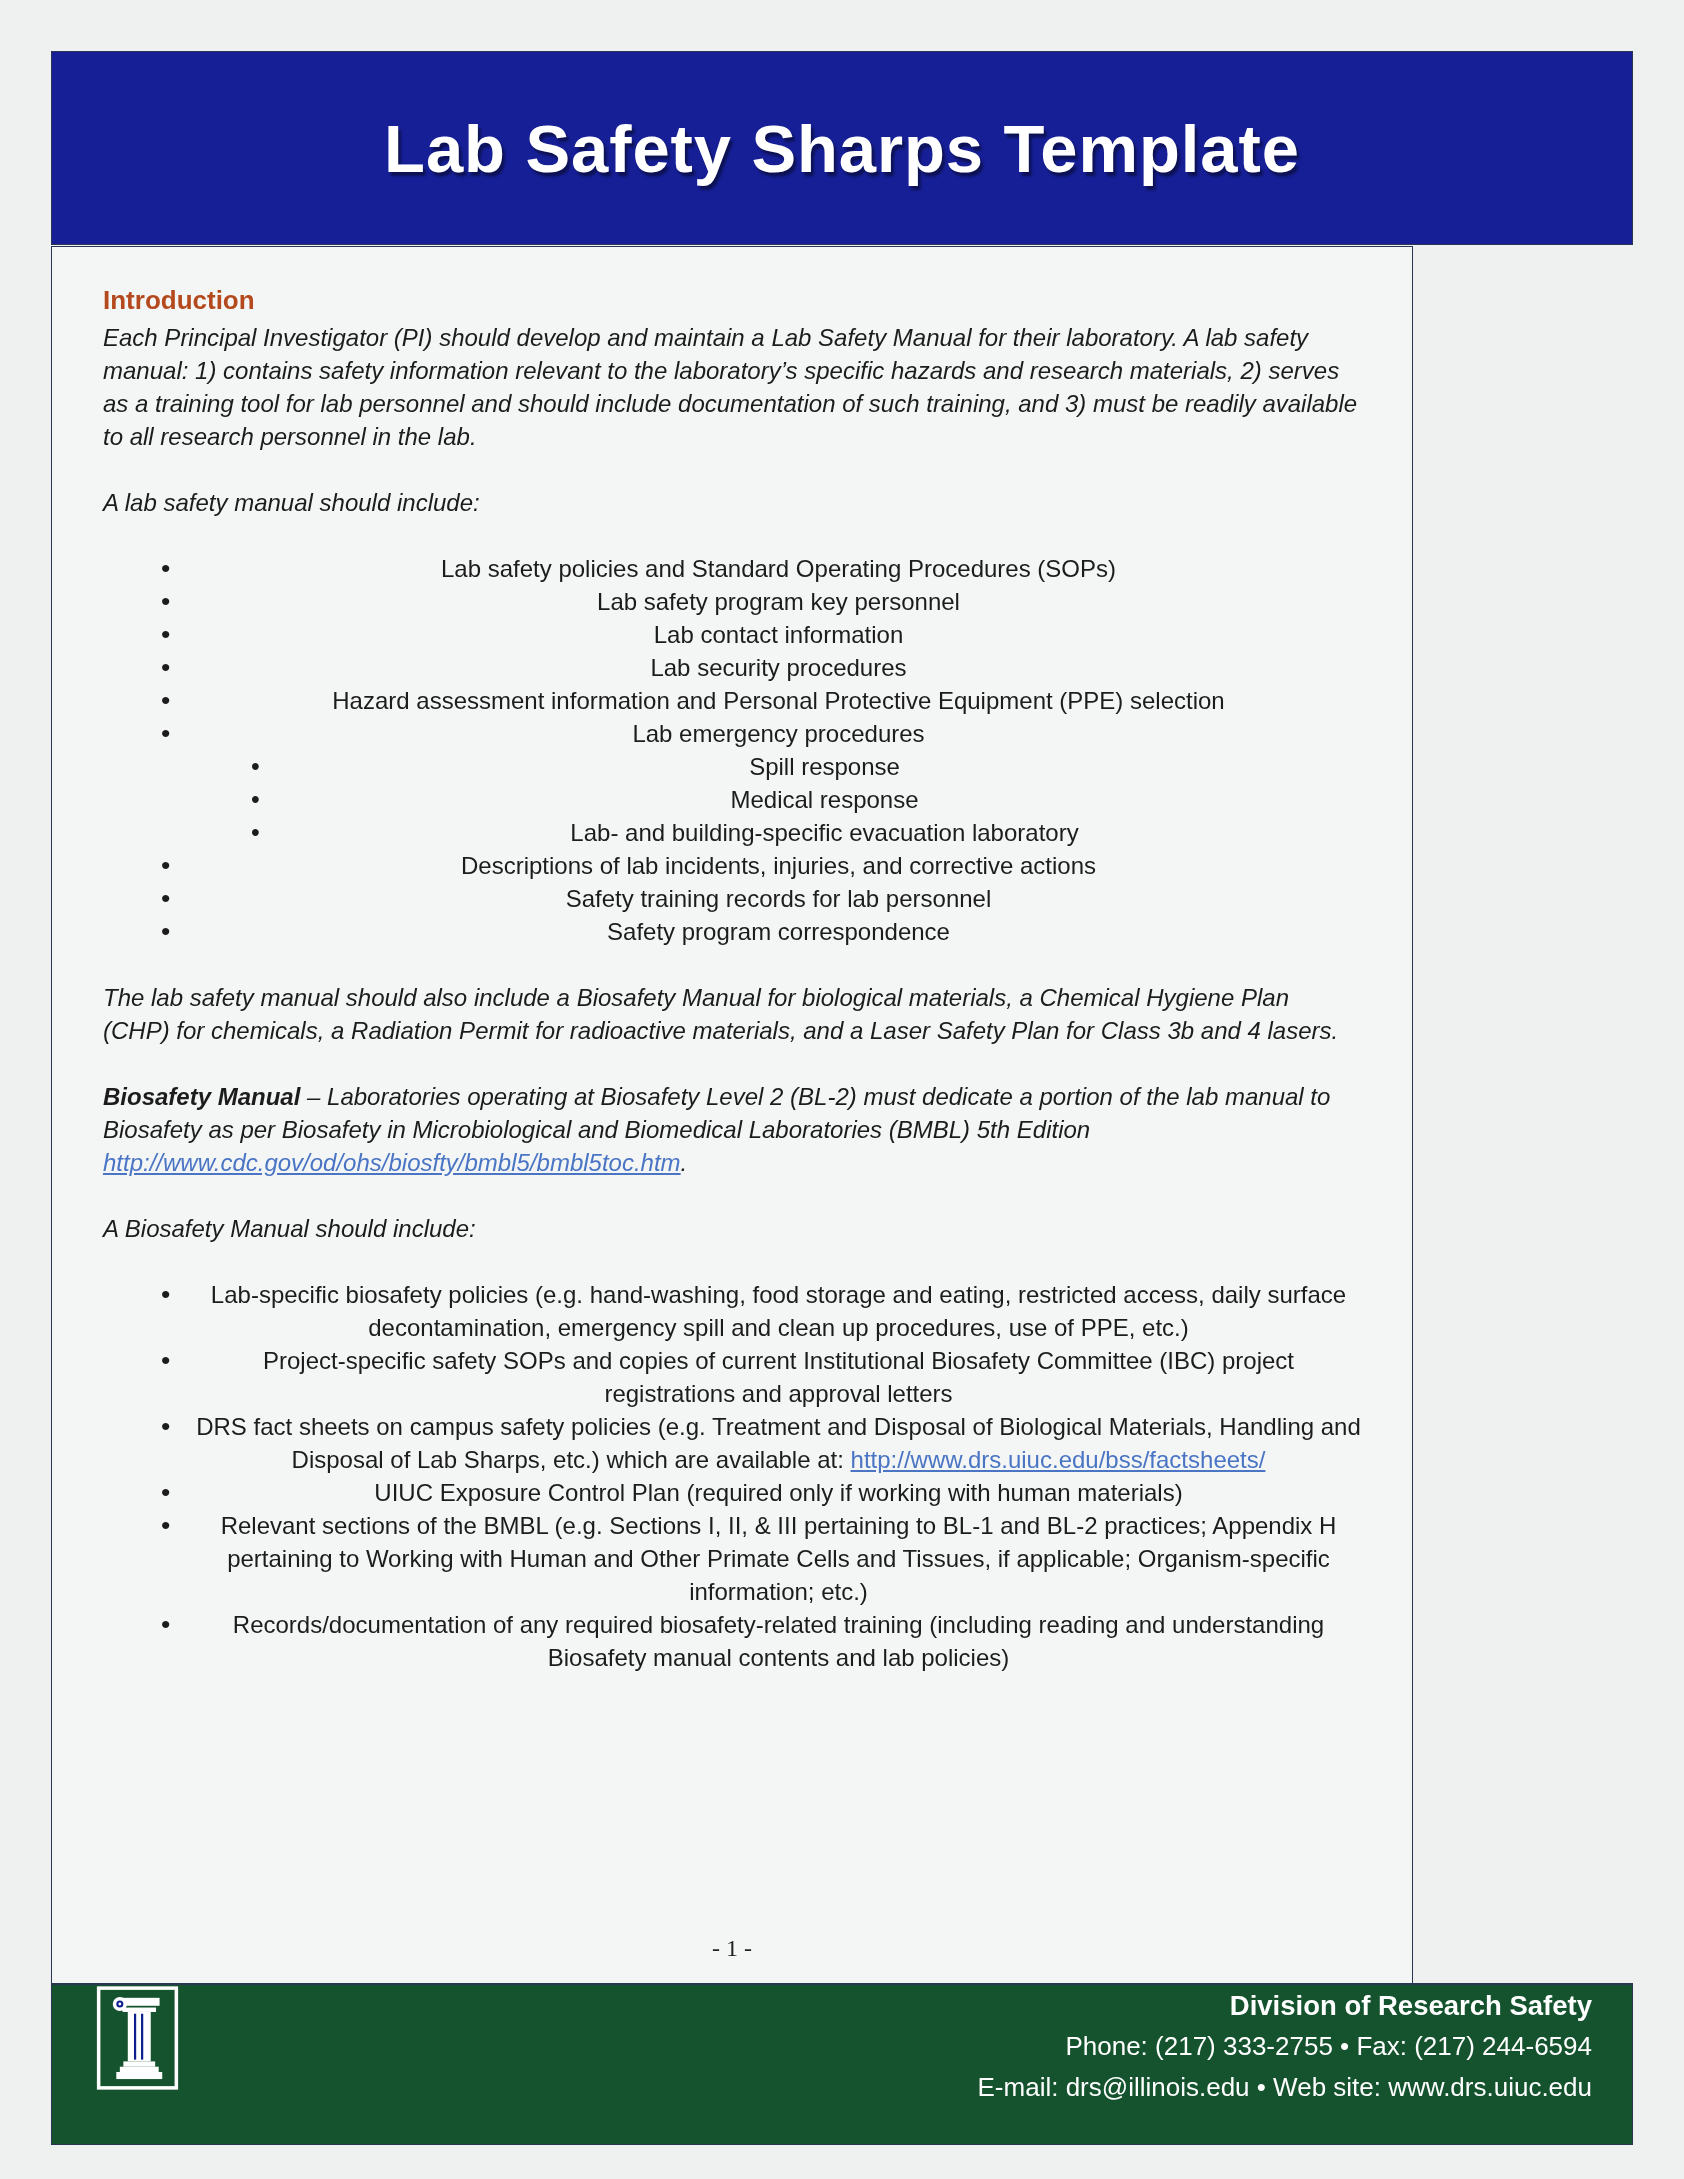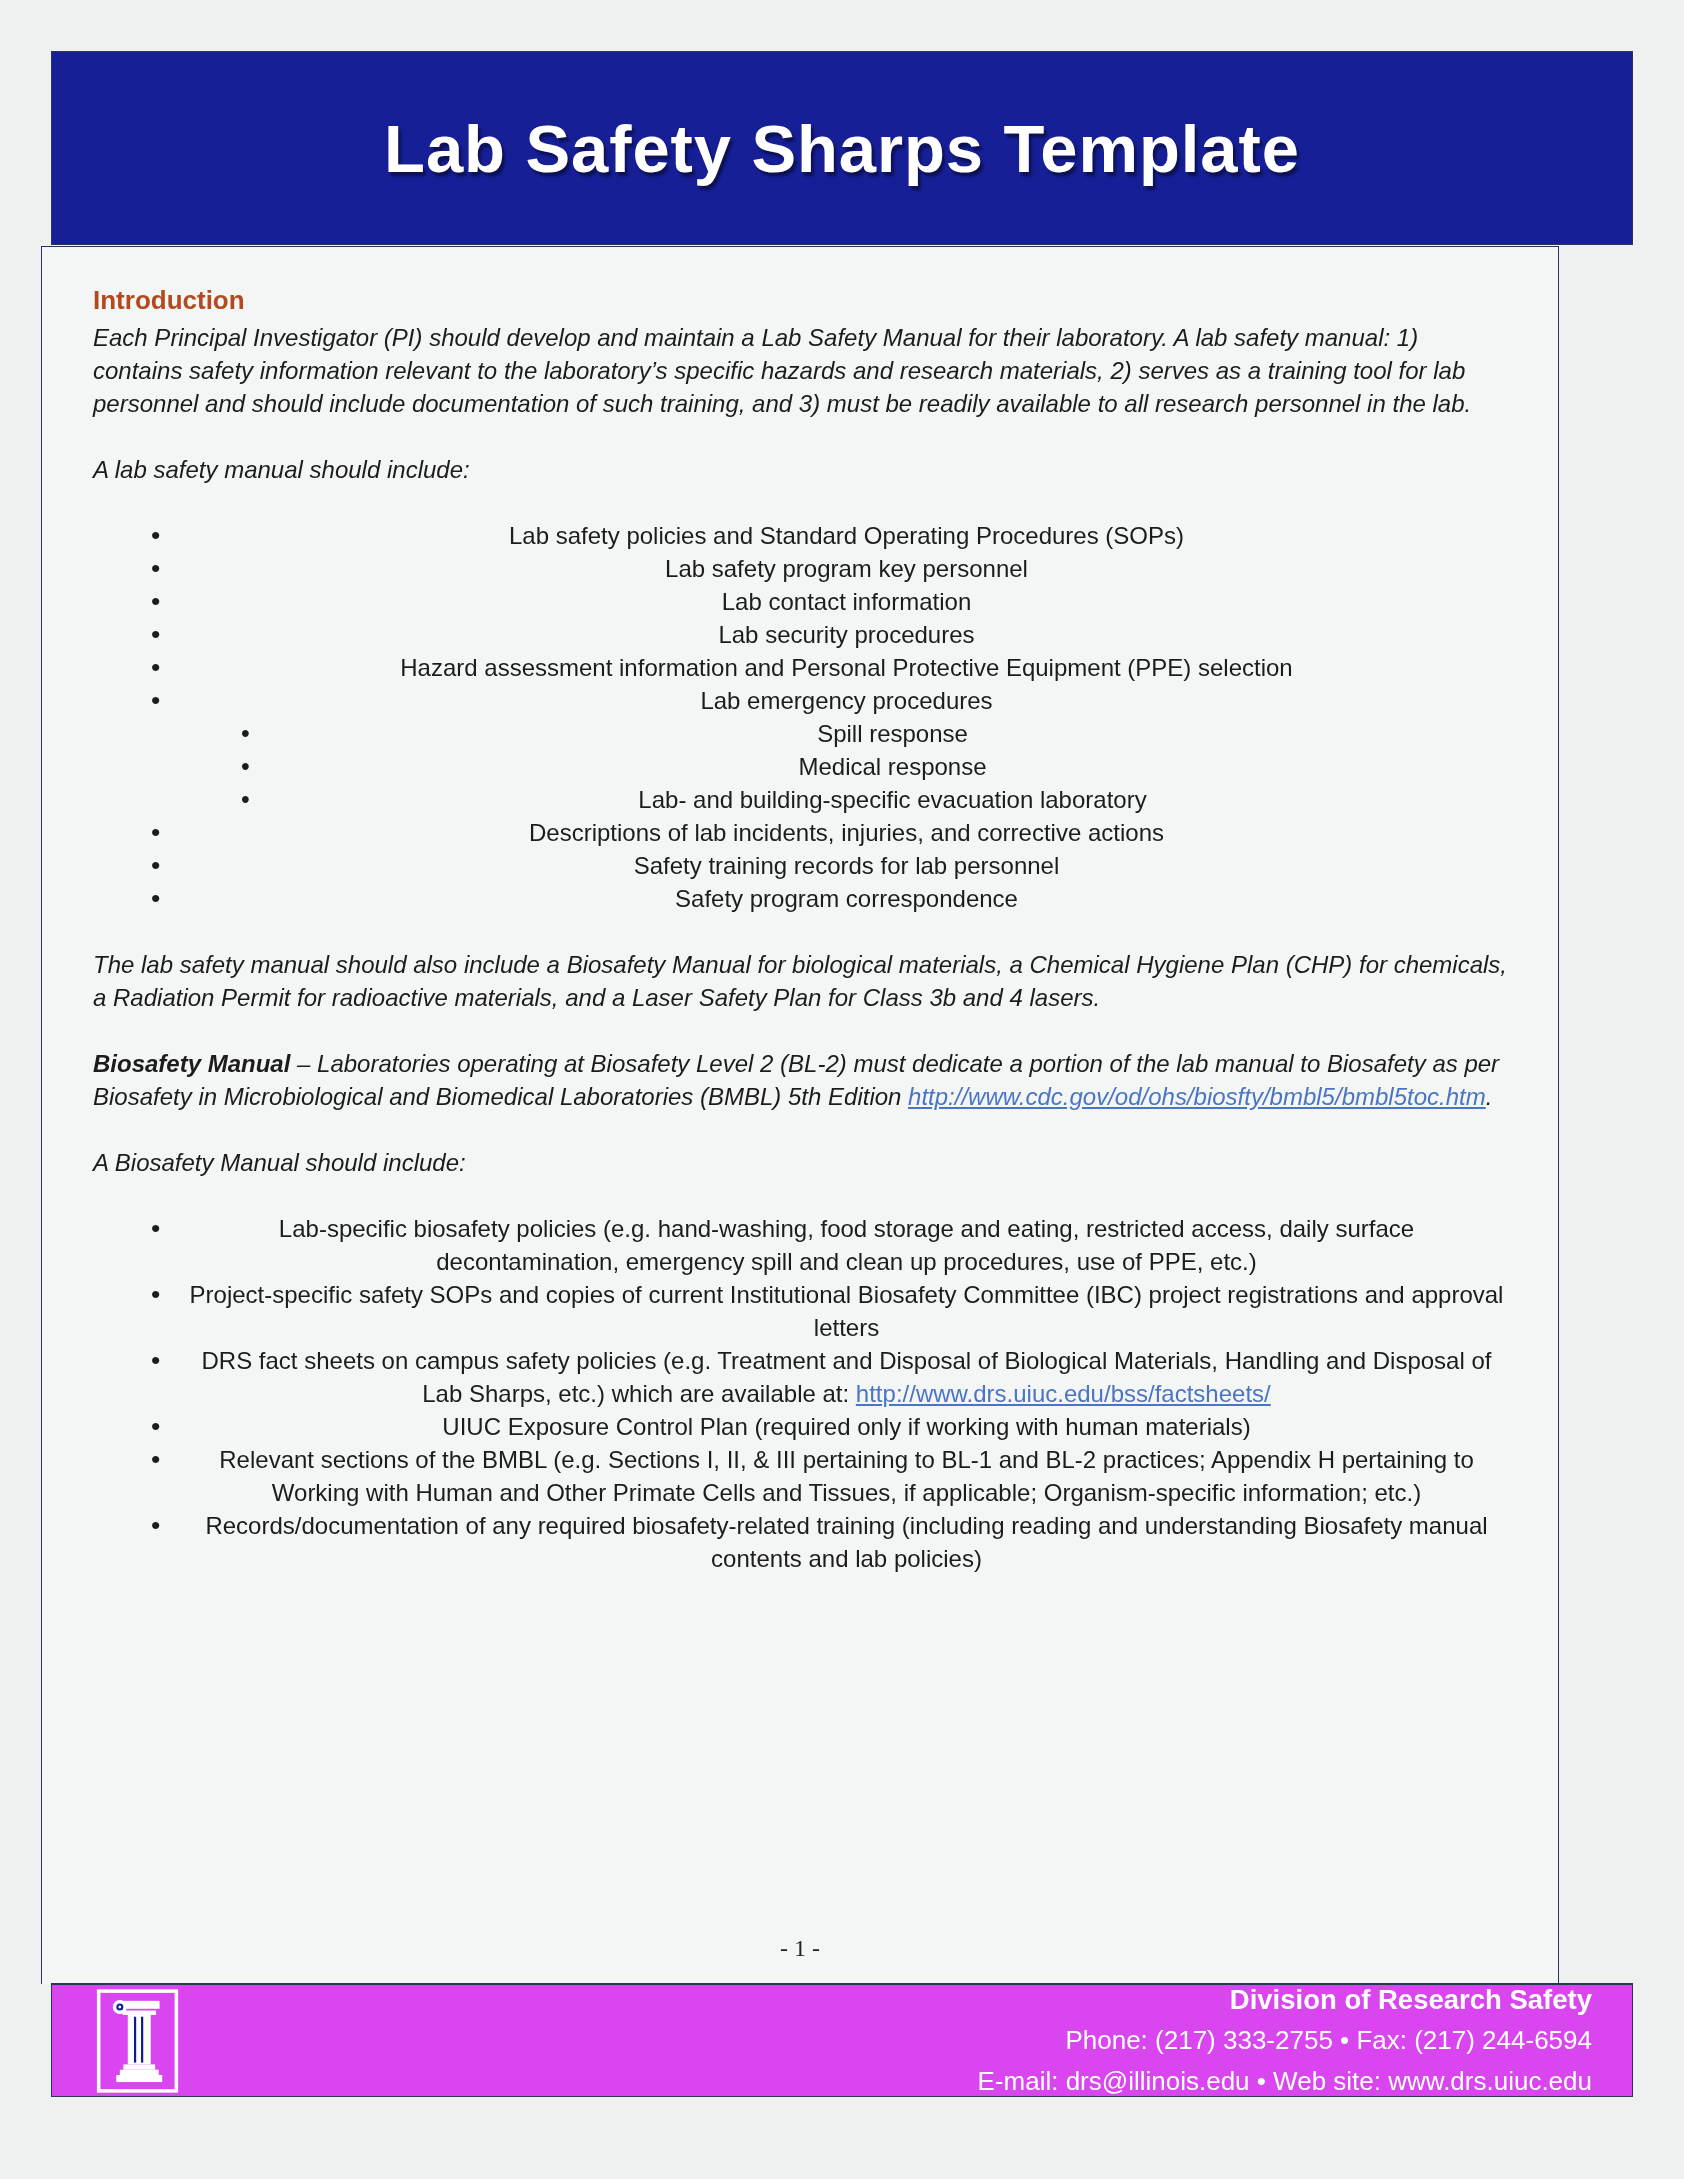--- a/index.html
+++ b/index.html
@@ -23,22 +23,22 @@
   }
   .header-banner h1 {
     margin: 0;
     font-size: 67px; font-weight: bold; letter-spacing: 0.9px;
     color: #ffffff;
     text-shadow: 2.7px 3.5px 2.7px rgba(0,0,0,0.45);
   }
 
   
   .body-area {
-    position: absolute; left: 41px; top: 246px;
-    width: 1518px; height: 1738px;
+    position: absolute; left: 51px; top: 246px;
+    width: 1362px; height: 1738px;
     background: #f4f6f5;
     border-left: 1.8px solid #2b3652;
     border-right: 1.8px solid #2b3652;
     border-top: 1.8px solid #2b3652;
     padding: 37px 51px 0 51px;
     font-size: 24px; line-height: 33px;
   }
   .intro-heading {
     margin: 0 0 3.5px 0;
     font-size: 26px; font-weight: bold;
@@ -74,25 +74,25 @@
   .page-number {
     position: absolute; bottom: 19.5px; left: 0;
     width: 100%; text-align: center;
     font-family: "Liberation Serif", "DejaVu Serif", serif;
     font-size: 24px; color: #222;
   }
 
   
   .footer-banner {
     position: absolute; left: 51px; top: 1983px;
-    width: 1582px; height: 114px;
-    background: #d946ef;
+    width: 1582px; height: 162px;
+    background: #14532d;
     border: 0.9px solid #2b3652;
     border-top: 2.7px solid #2b3652;
-    display: flex; align-items: center;
+    display: flex; align-items: flex-start;
   }
   .footer-logo {
     width: 83px; height: 106px;
     margin-left: 44px;
     flex: 0 0 auto;
   }
   .footer-text {
     flex: 1;
     text-align: right;
     padding-right: 40px;

